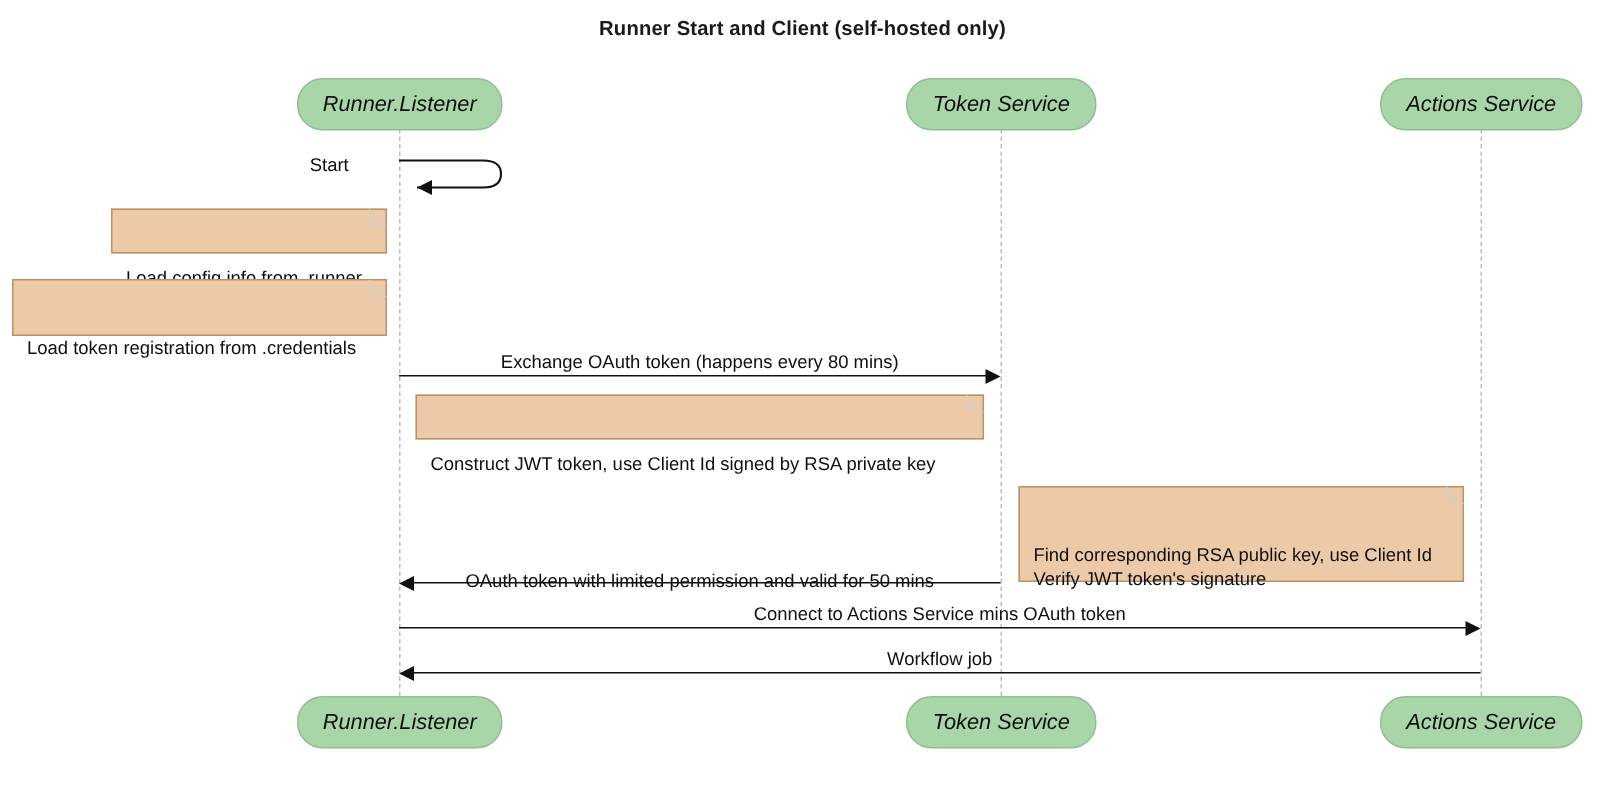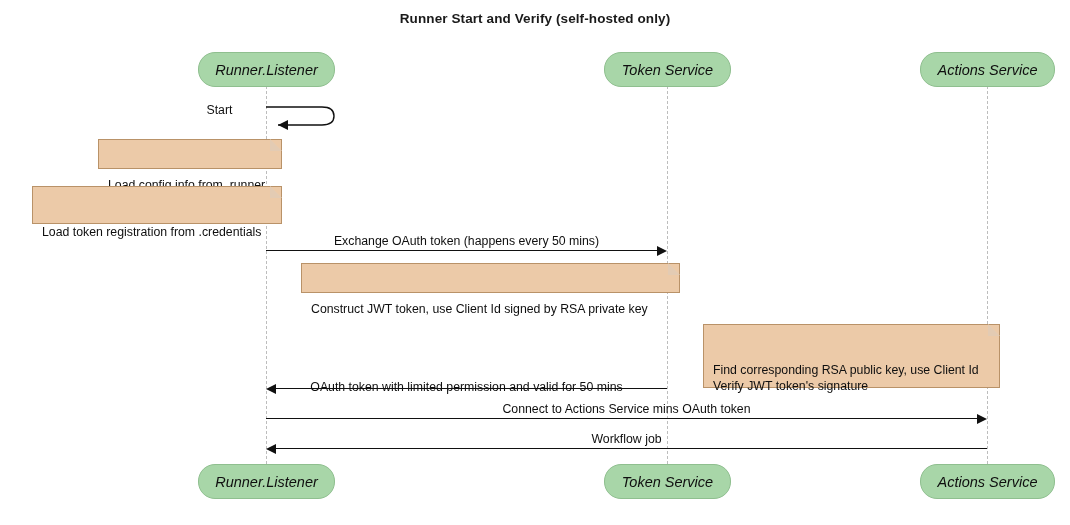--- a/index.html
+++ b/index.html
@@ -49,21 +49,20 @@
   .note{
     position:absolute;
     background:#eccaa8;
     border:1px solid #b99268;
     box-sizing:border-box;
     padding:5px 9px 5px 9px;
     font-size:12.3px;
     line-height:16px;
     color:#0f0f0f;
     white-space:pre-line;
-    margin-left:24px;
   }
   .note .foldtri{
     position:absolute;right:-1px;top:-1px;
     width:12px;height:12px;
     background:#e3cbb3;
     clip-path:polygon(0 0,100% 100%,0 100%);
     border:0;
   }
 
   
@@ -92,21 +91,21 @@
     white-space:nowrap;
     text-align:center;
   }
   .selfloop{position:absolute;}
 </style>
 </head>
 <body>
 
 <div id="stage">
 
-  <div class="title">Runner Start and Verify (self-hosted only)</div>
+  <div class="title">Runner Start and Client (self-hosted only)</div>
 
   <div class="lifeline" style="left:266px;top:86px;height:378px;"></div>
   <div class="lifeline" style="left:667px;top:86px;height:378px;"></div>
   <div class="lifeline" style="left:987px;top:86px;height:378px;"></div>
 
   <div class="actor" style="left:198px;top:52px;width:137px;">
     <span>Runner.Listener</span>
   </div>
   <div class="actor" style="left:604px;top:52px;width:127px;">
     <span>Token Service</span>
@@ -126,21 +125,21 @@
   <div class="note" style="left:74px;top:139px;width:184px;height:30px;">
     <div class="foldtri"></div>
     <span>Load config info from .runner</span>
   </div>
 
   <div class="note" style="left:8px;top:186px;width:250px;height:38px;">
     <div class="foldtri"></div>
     <span>Load token registration from .credentials</span>
   </div>
 
-  <div class="msglabel" style="left:266px;top:234px;width:401px;">Exchange OAuth token (happens every 50 mins)</div>
+  <div class="msglabel" style="left:266px;top:234px;width:401px;">Exchange OAuth token (happens every 80 mins)</div>
   <div class="msgline" style="left:266px;top:250px;width:392px;"></div>
   <div class="arrowR" style="left:657px;top:245.5px;"></div>
 
   <div class="note" style="left:277px;top:263px;width:379px;height:30px;">
     <div class="foldtri"></div>
     <span>Construct JWT token, use Client Id signed by RSA private key</span>
   </div>
 
   <div class="note" style="left:679px;top:324px;width:297px;height:64px;">
     <div class="foldtri"></div>

